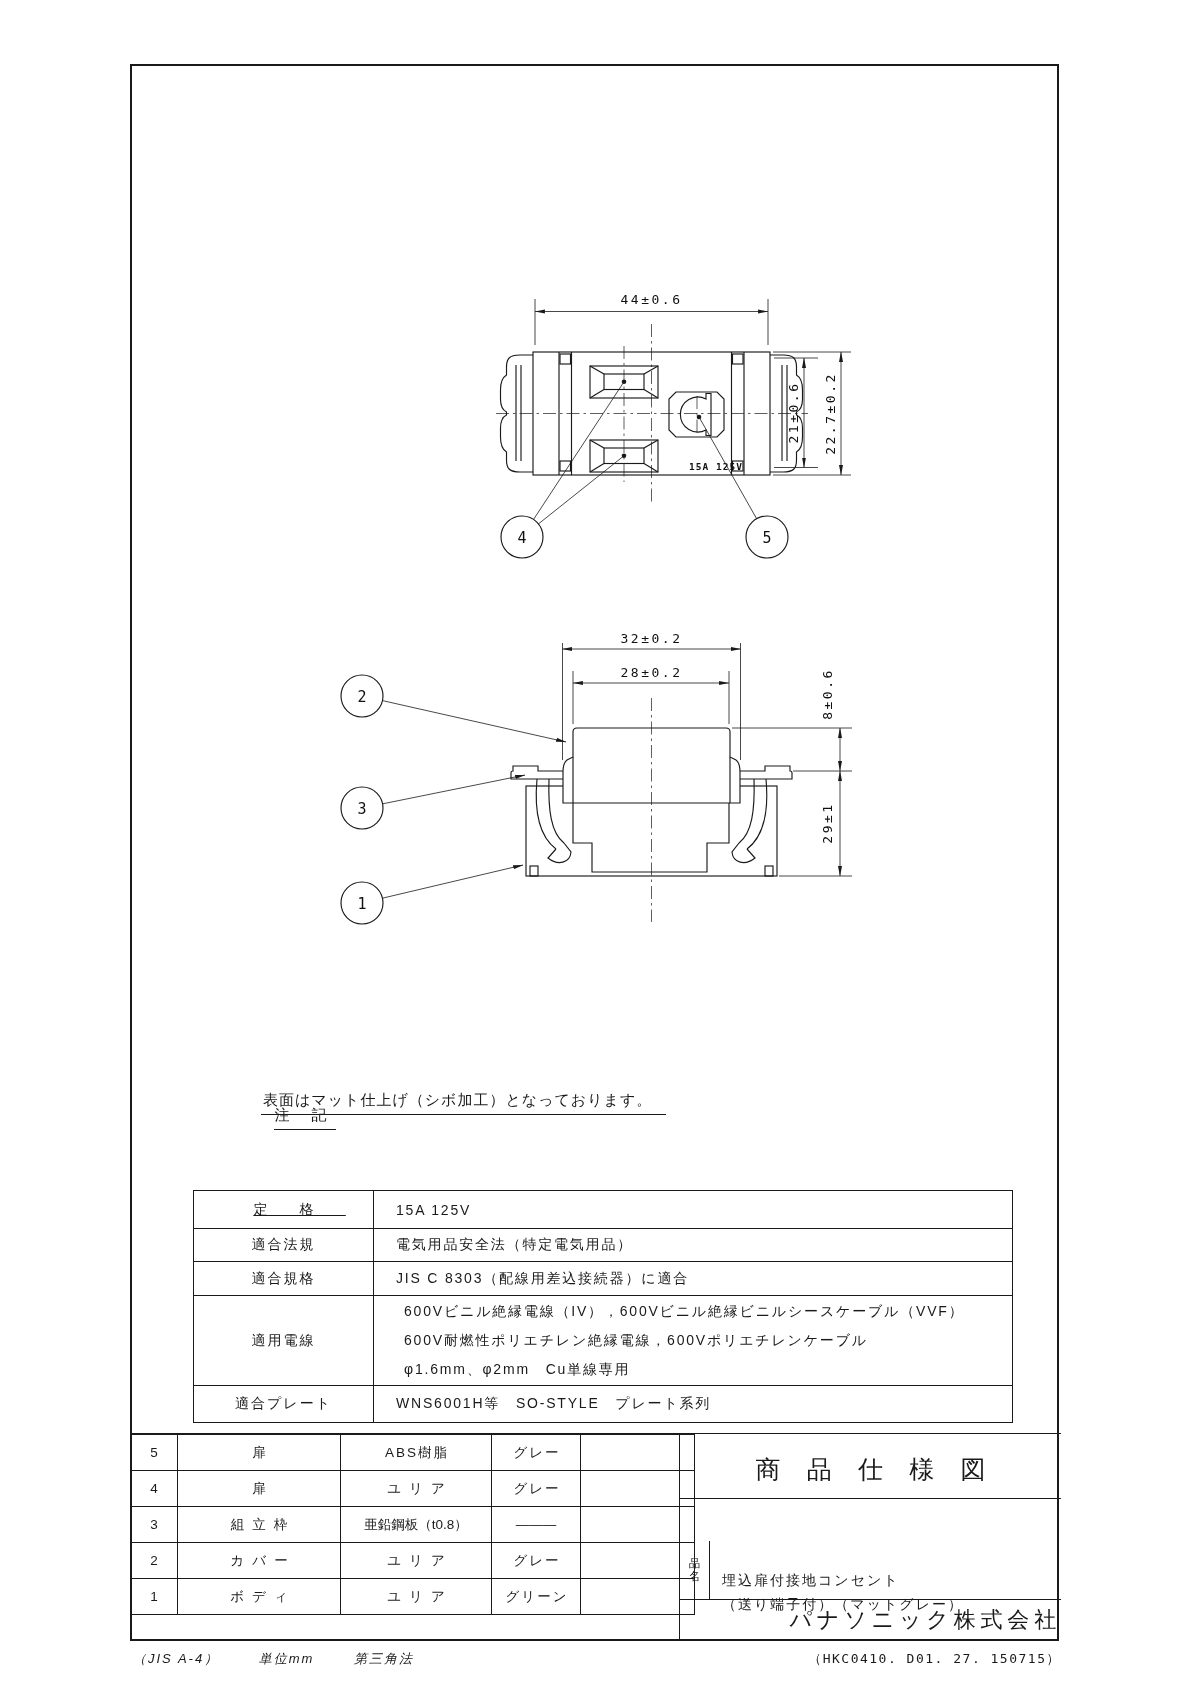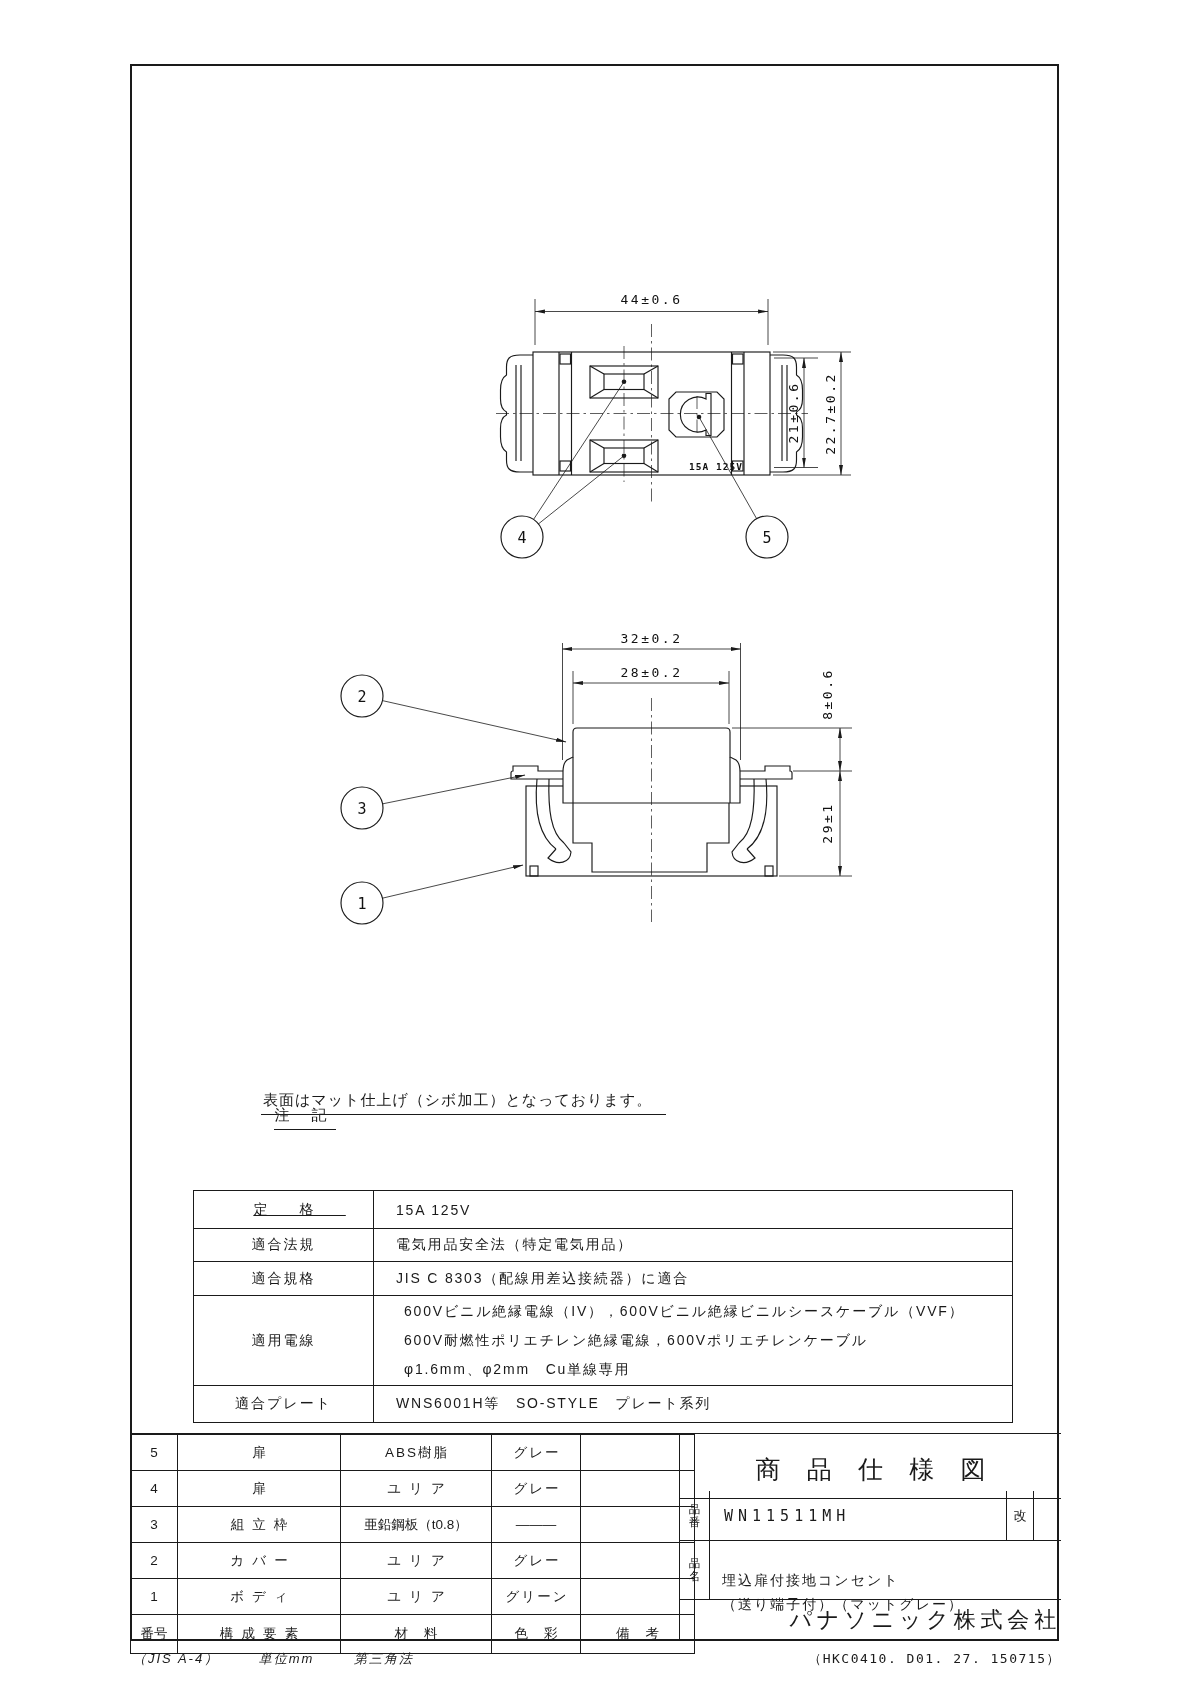--- a/index.html
+++ b/index.html
@@ -247,39 +247,25 @@
         <td><span class="s1">グレー</span></td>
         <td></td>
       </tr>
       <tr>
         <td>1</td>
         <td><span class="s2">ボディ</span></td>
         <td><span class="s2">ユリア</span></td>
         <td><span class="s1">グリーン</span></td>
         <td></td>
       </tr>
-      <tr class="hd">
-        <td>番号</td>
-        <td><span class="s2">構成要素</span></td>
-        <td><span class="s3">材料</span></td>
-        <td><span class="s3">色彩</span></td>
-        <td><span class="s3">備考</span></td>
-      </tr>
     </tbody>
       </table>
 
     <div id="tblock">
       <div class="tb-r1">商品仕様図</div>
-      <div class="tb-r2">
-        <div class="tb-lab">
-            <span>品番</span>
-          </div>
-        <div class="pn">WN11511MH</div>
-        <div class="rev">改</div>
-      </div>
       <div class="tb-r3">
         <div class="tb-lab">
             <span>品名</span>
           </div>
         <div class="pname">
           <div>埋込扉付接地コンセント</div>
           <div>（送り端子付）（マットグレー）</div>
         </div>
       </div>
       <div class="tb-r4">パナソニック株式会社</div>

